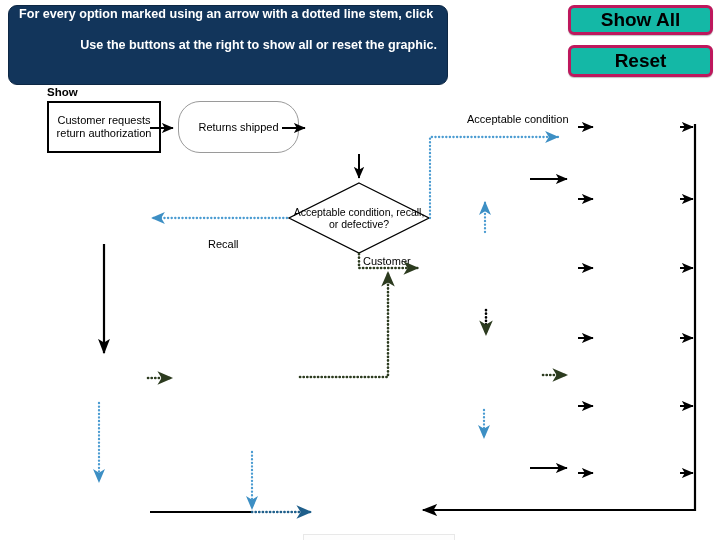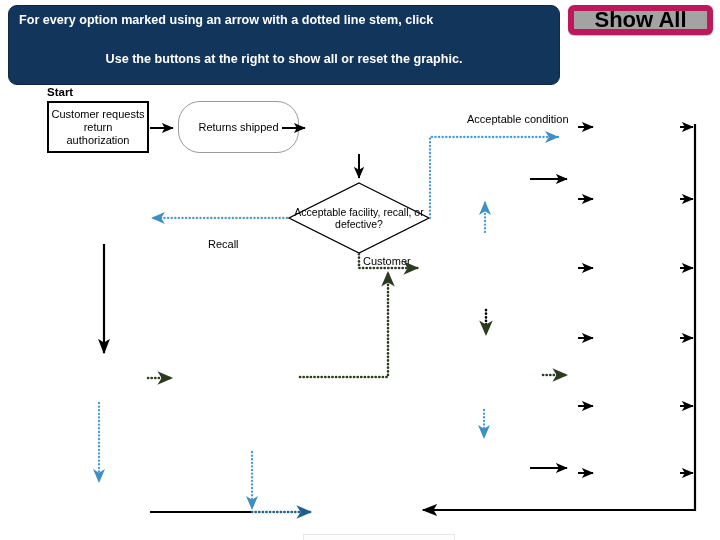--- a/index.html
+++ b/index.html
@@ -19,47 +19,47 @@
     left: 0; top: 0;
     width: 720px;
     height: 540px;
   }
 
   
   #instruction-banner {
     position: absolute;
     left: 8px;
     top: 5px;
-    width: 552px;
+    width: 440px;
     height: 80px;
     box-sizing: border-box;
     background: #12355b;
     border: 1px solid #0d2744;
     border-radius: 9px;
     color: #ffffff;
     font-weight: bold;
     font-size: 12.6px;
     line-height: 17px;
-    padding: 6px 10px 0 10px;
+    padding: 0 10px 0 10px;
     text-align: center;
   }
   #instruction-banner .line1 { text-align: left; }
   #instruction-banner .line2 { text-align: left; }
-  #instruction-banner .line3 { text-align: center; margin-top: 22px; }
+  #instruction-banner .line3 { text-align: right; margin-top: 14px; }
 
   
   .ctl-button {
     position: absolute;
     box-sizing: border-box;
-    background: #a3a3a3;
-    border: 6px solid #be185d;
+    background: #14b8a6;
+    border: 3px solid #be185d;
     border-radius: 6px;
     color: #000000;
     font-weight: bold;
-    font-size: 22px;
+    font-size: 19px;
     display: flex;
     align-items: center;
     justify-content: center;
     cursor: pointer;
     box-shadow: 0 1px 1px rgba(0,0,0,0.25);
   }
   #show-all-button { left: 568px; top: 5px;  width: 145px; height: 30px; }
   #reset-button    { left: 568px; top: 45px; width: 145px; height: 32px; }
 
   
@@ -118,33 +118,34 @@
 <body>
 
 <div id="stage">
 
   <div id="instruction-banner">
     <div class="line1">For every option marked using an arrow with a dotted line stem, click</div>
     <div class="line3">Use the buttons at the right to show all or reset the graphic.</div>
   </div>
 
   <div id="show-all-button" class="ctl-button">Show All</div>
-
-  <div class="lbl lbl-bold" style="left:47px; top:86px;">Start</div>
-
-  <div class="proc-box start-box" style="left:47px; top:101px; width:102px; height:52px;">Customer requests return authorization</div>
+  <div id="reset-button" class="ctl-button">Reset</div>
+
+  <div class="lbl lbl-bold" style="left:47px; top:86px;">Show</div>
+
+  <div class="proc-box start-box" style="left:47px; top:101px; width:114px; height:52px;">Customer requests return authorization</div>
 
   <div class="proc-box" style="left:178px; top:101px; width:121px; height:52px;border-radius:22px;">Returns shipped</div>
 
 
   <div id="decision-diamond">
     <svg width="142" height="72" viewBox="0 0 142 72">
       <polygon points="71,1 141,36 71,71 1,36" fill="#ffffff" stroke="#000000" stroke-width="1.3"></polygon>
     </svg>
-    <div class="dtext">Acceptable facility, recall, or defective?</div>
+    <div class="dtext">Acceptable condition, recall, or defective?</div>
   </div>
 
   <div class="lbl hotword" style="left:435px; top:113px;margin-left:32px;">Acceptable condition</div>
   <div class="lbl hotword" style="left:208px; top:198px;margin-top:40px;">Recall</div>
   <div class="lbl hotword" style="left:363px; top:255px;">Customer</div>
 
   <svg id="edges" viewBox="0 0 720 540">
     <defs>
       <marker id="ah-black" markerWidth="7" markerHeight="7" refX="5.6" refY="3" orient="auto">
         <path d="M0,0.4 L6,3 L0,5.6 L1.5,3 Z" fill="#000000"></path>

